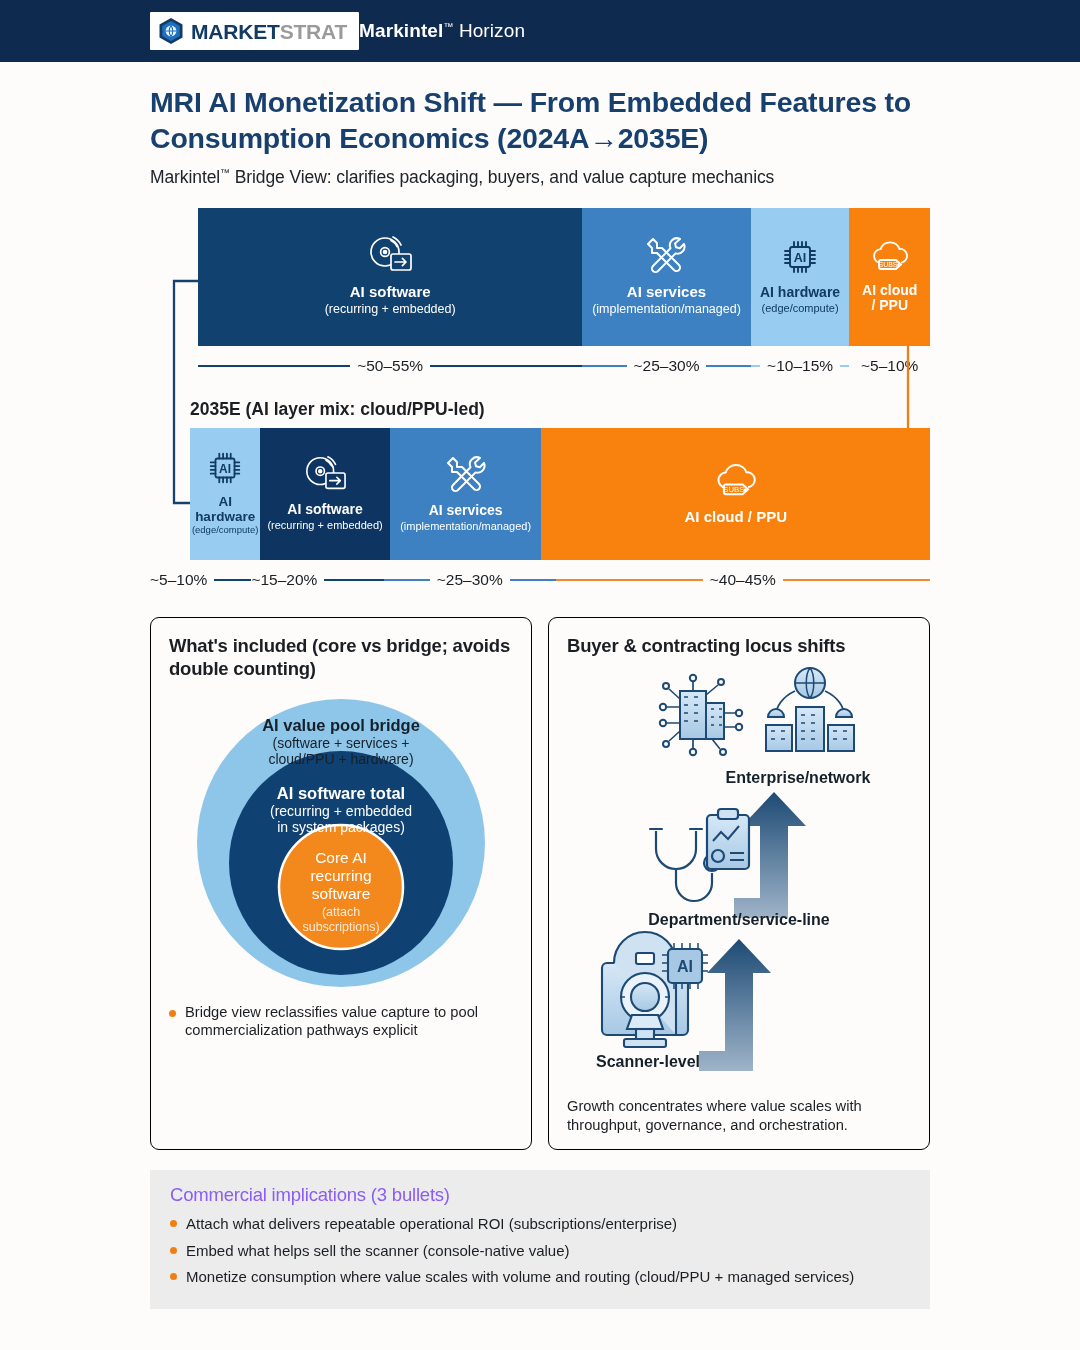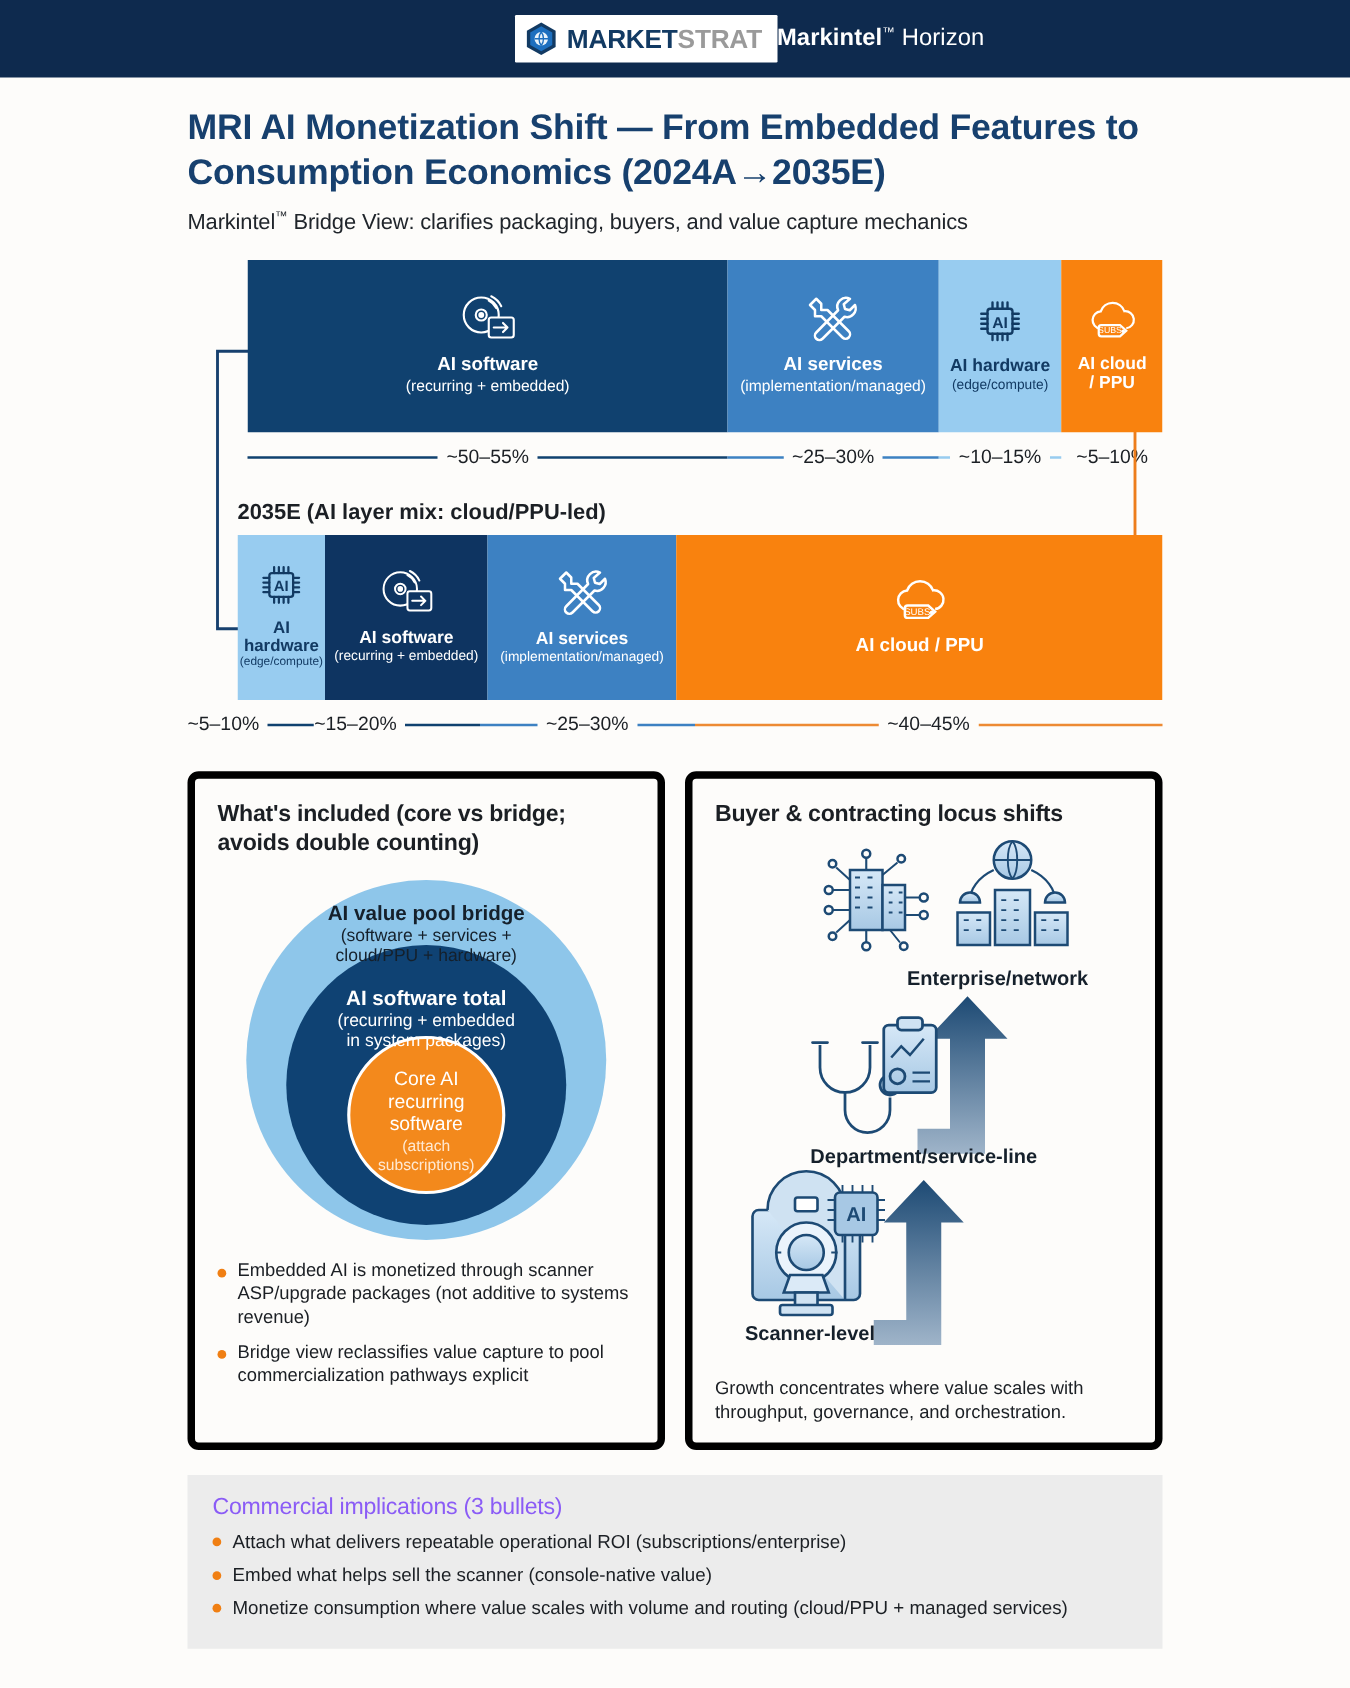--- a/index.html
+++ b/index.html
@@ -16,21 +16,21 @@
     display:flex;flex-direction:column;
   }
 
   
   .topbar{
     height:62px;flex:0 0 62px;
     background:#0e2a4e;
     display:flex;align-items:center;
     padding:0 30px 0 150px;
     box-sizing:border-box;
-    justify-content:center;
+    justify-content:flex-start;
   }
   .logo-box{
     background:#ffffff;
     padding:5px 12px 5px 8px;
     display:flex;align-items:center;gap:7px;
     border-radius:1px;
   }
   .logo-mark{width:26px;height:28px;flex:0 0 26px;}
   .logo-text{font-size:21px;font-weight:bold;letter-spacing:-0.2px;line-height:1;}
   .logo-text .a{color:#123a63;}
@@ -108,21 +108,21 @@
   .sh .ln{flex:1 1 auto;height:2px;min-width:4px;}
   .sh .pc{font-size:15.5px;color:#1b1f24;white-space:nowrap;font-weight:500;}
 
   
   .conn{position:absolute;pointer-events:none;}
 
   
   .panels{display:flex;gap:16px;margin-top:26px;}
   .panel{
     flex:1 1 0;
-    border:6px solid #000000;
+    border:1px solid #000000;
     border-radius:9px;
     background:#fdfcfa;
     box-sizing:border-box;
     padding:16px 18px 14px 18px;
     display:flex;flex-direction:column;
   }
   .panel h2{
     margin:0 0 6px 0;
     font-size:18.5px;font-weight:bold;color:#1b1f24;
     line-height:1.26;letter-spacing:-.2px;
@@ -366,24 +366,20 @@
               <text x="150" y="172" font-size="15.5" fill="#ffffff">Core AI</text>
               <text x="150" y="190" font-size="15.5" fill="#ffffff">recurring</text>
               <text x="150" y="208" font-size="15.5" fill="#ffffff">software</text>
               <text x="150" y="225" font-size="12.5" fill="#ffe9d2">(attach</text>
               <text x="150" y="240" font-size="12.5" fill="#ffe9d2">subscriptions)</text>
             </g>
           </svg>
         </div>
 
         <div class="bullets">
-          <div class="bul">
-            <span class="dot"></span>
-            <span>Embedded AI is monetized through scanner ASP/upgrade packages (not additive to systems revenue)</span>
-          </div>
           <div class="bul">
             <span class="dot"></span>
             <span>Bridge view reclassifies value capture to pool commercialization pathways explicit</span>
           </div>
         </div>
       </div>
 
       <div class="panel">
         <h2>Buyer &amp; contracting locus shifts</h2>
 

